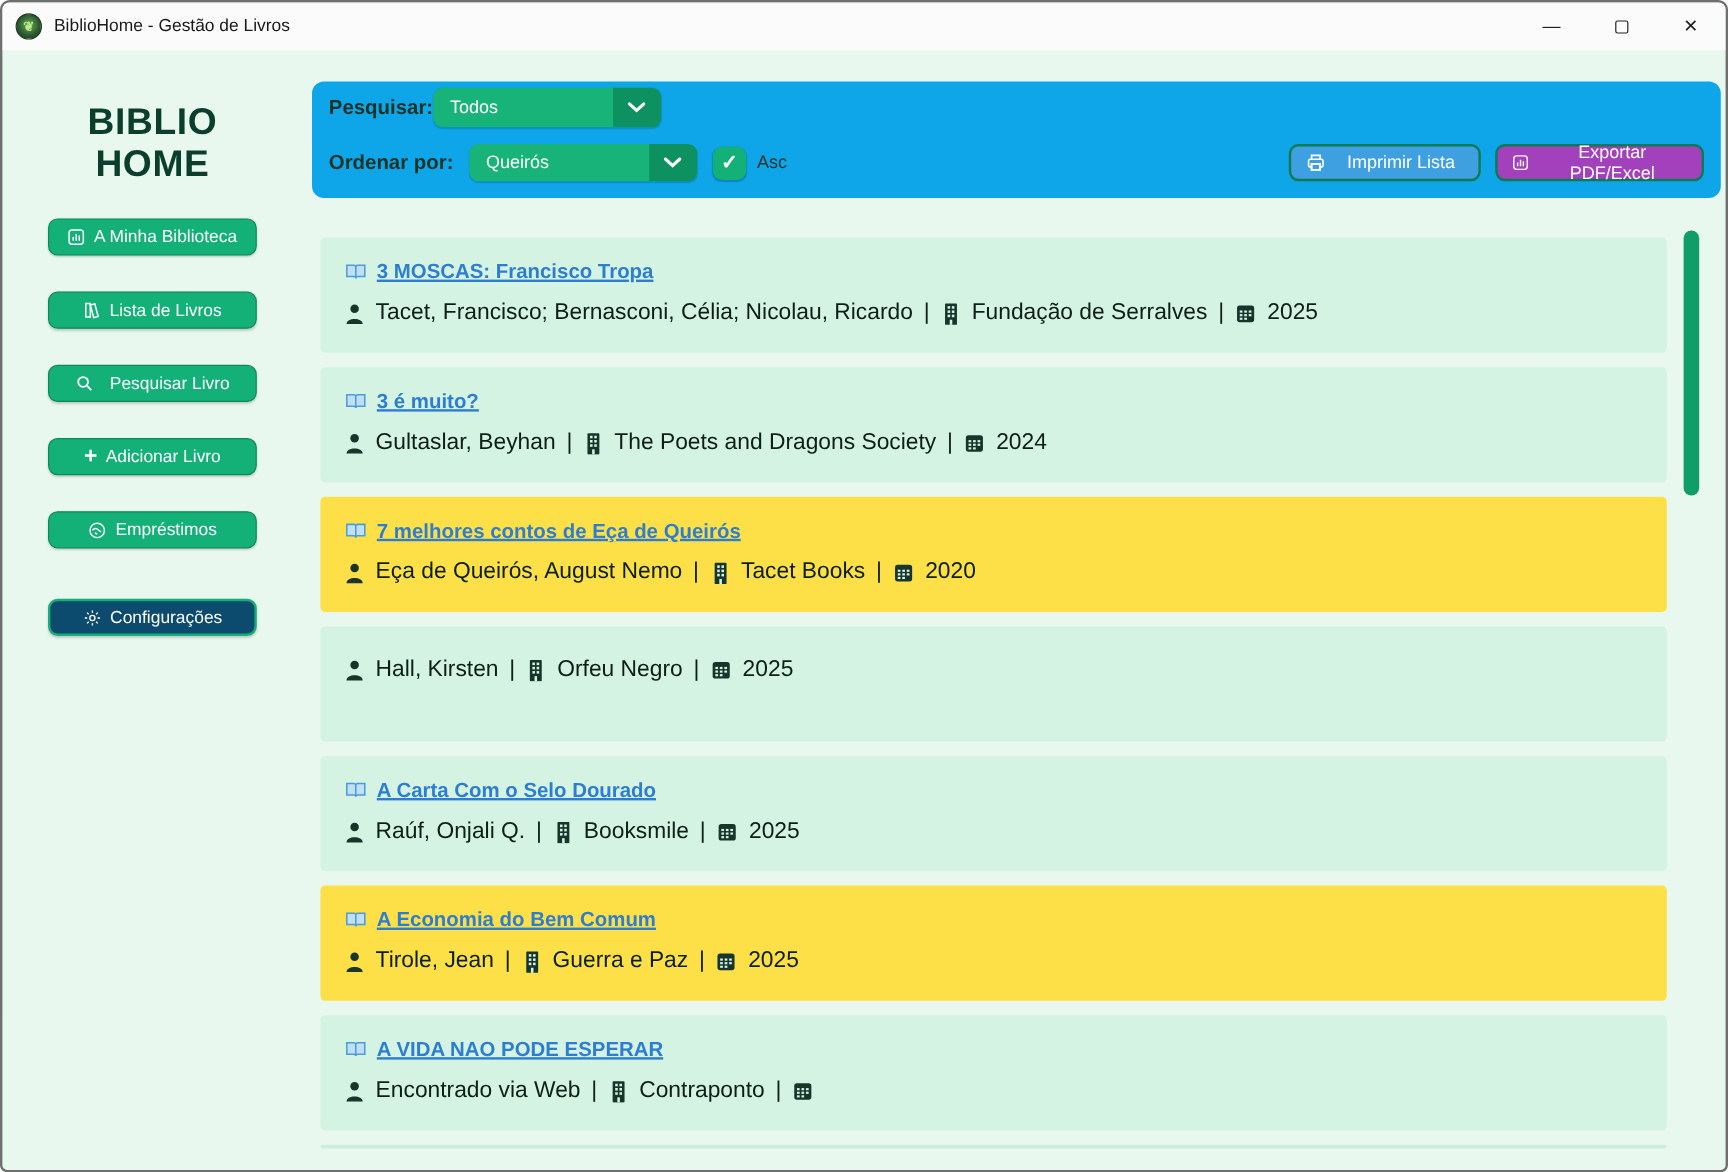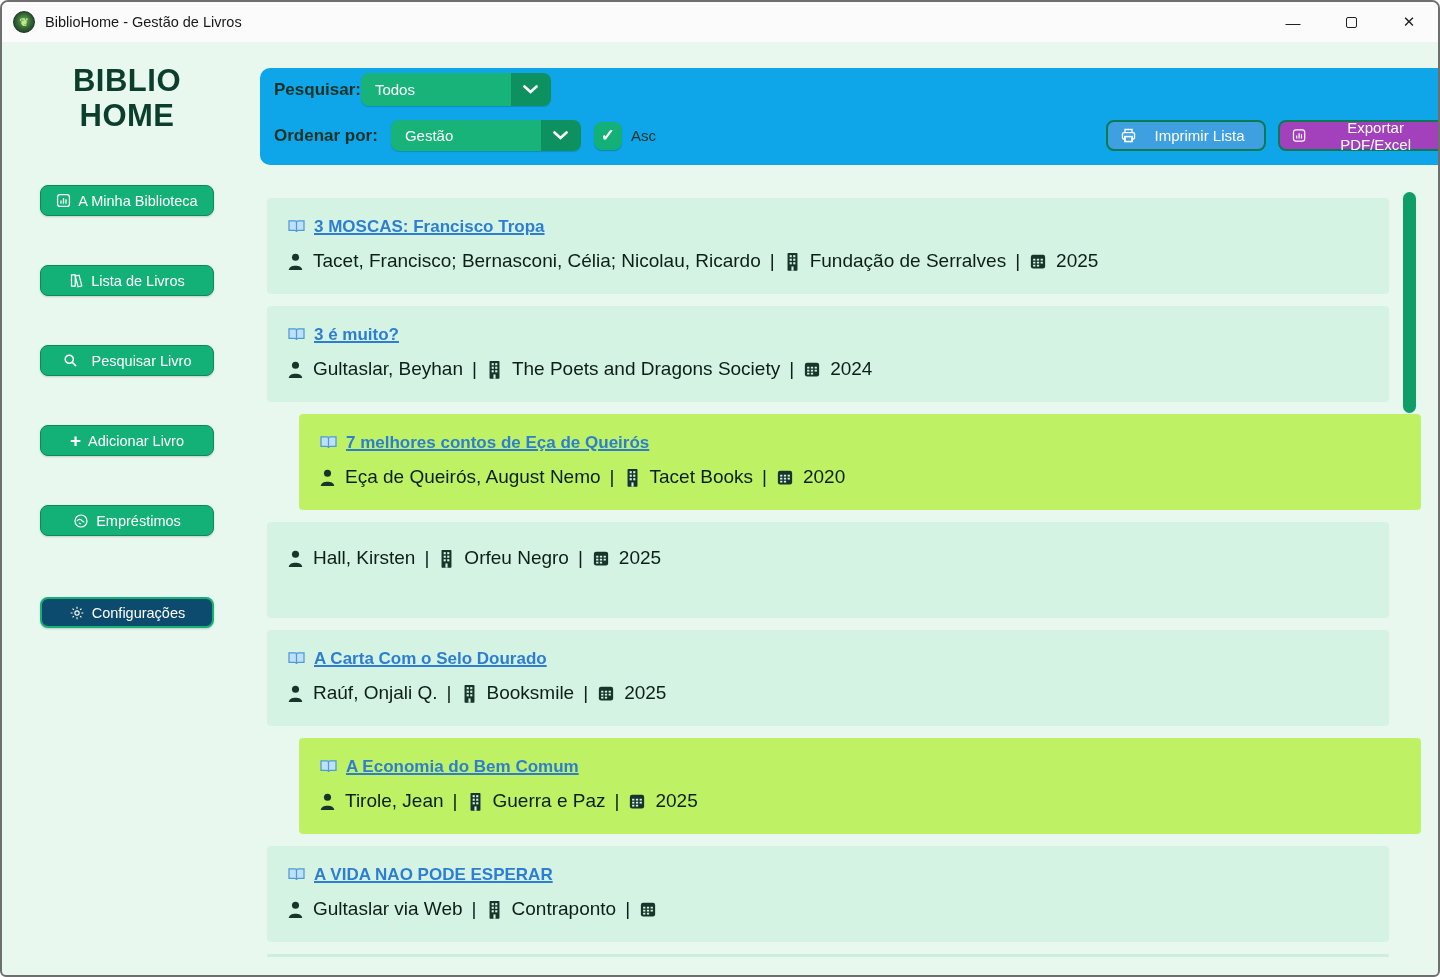--- a/index.html
+++ b/index.html
@@ -15,23 +15,23 @@
               border:1px solid #1d3a22; display:flex; align-items:center; justify-content:center;
               color:#b9e88f; font-size:11px; font-weight:bold; }
   .win-title { margin-left:10px; font-size:14.5px; color:#191919; }
   .win-controls { margin-left:auto; display:flex; align-items:center; height:100%; }
   .win-btn { width:58px; height:100%; display:flex; align-items:center; justify-content:center;
              font-size:15px; color:#222; cursor:default; }
   .maxbox { width:11px; height:11px; border:1.6px solid #222; border-radius:2px; display:inline-block; }
 
   
   .layout { display:flex; height:935px; }
-  .sidebar { width:250px; flex:0 0 250px; padding-top:21px; }
+  .sidebar { width:250px; flex:0 0 250px; padding-top:42px; }
   .logo { text-align:center; font-size:31px; font-weight:bold; color:#0c3e2e; line-height:1.13; letter-spacing:0.5px; }
-  .side-buttons { margin-top:52px; display:flex; flex-direction:column; align-items:center;gap:19px; }
+  .side-buttons { margin-top:28px; display:flex; flex-direction:column; align-items:center; }
   .side-btn { width:174px; height:31px; border-radius:8px; background:#13b177; border:1.5px solid #0b8a5b;
               color:#fff; font-size:14.5px; display:flex; align-items:center; justify-content:center;
               gap:7px; margin-bottom:30px; box-shadow:0 1px 2px rgba(0,0,0,.18); cursor:pointer;
               font-family:"Liberation Sans", sans-serif; }
   .side-btn svg { flex:0 0 auto; }
   .side-btn.settings { background:#0c4a6e; border:2px solid #13b177; margin-top:12px; }
   .plus-glyph { font-size:19px; font-weight:bold; line-height:1; }
 
   .main { flex:1; padding:26px 51px 0 15px; position:relative; }
 
@@ -57,21 +57,21 @@
                 display:flex; align-items:center; padding:0 12px; gap:10px; cursor:pointer;
                 font-family:"Liberation Sans", sans-serif; }
   .btn-print { background:#3fa0e1; width:160px; margin-left:auto; justify-content:flex-start; }
   .btn-print .btn-text { flex:1; text-align:center; }
   .btn-export { background:#a341bd; width:174px; margin-left:12px; justify-content:center; gap:7px; }
 
   
   .book-list { margin-top:33px; }
   .book-row { width:1122px; border-radius:4px; padding:15px 20px 0 20px; height:96px; margin-bottom:12px; }
   .row-green { background:#d4f3e3; }
-  .row-pink  { background:#bef264;margin-left:32px; }
+  .row-pink  { background:#fde047; }
   .title-line { display:flex; align-items:center; height:27px; }
   .book-link { display:inline-flex; align-items:center; gap:8px; color:#2d7ed3; font-size:17px; font-weight:bold;
                text-decoration:underline; text-decoration-thickness:1.5px; cursor:pointer; }
   .detail-line { display:flex; align-items:center; margin-top:6px; font-size:19px; color:#0d1f17; height:30px; }
   .detail-line svg { margin-right:9px; flex:0 0 auto; }
   .sep { margin:0 9px; color:#0d1f17; }
 
   .next-sliver { width:1122px; height:3px; border-radius:3px; background:#cdeedd; }
 
   
@@ -159,21 +159,21 @@
             <span class="dd-chev">
               <svg width="15" height="9" viewBox="0 0 15 9">
                   <path d="M1.5 1.5 L7.5 7 L13.5 1.5" stroke="#fff" stroke-width="2.6" fill="none" stroke-linecap="round"></path>
                 </svg>
             </span>
           </div>
         </div>
         <div class="sp-row sp-row2">
           <span class="sp-label">Ordenar por:</span>
           <div class="dropdown small">
-            <span class="dd-label">Gestão</span>
+            <span class="dd-label">Queirós</span>
             <span class="dd-chev">
               <svg width="15" height="9" viewBox="0 0 15 9">
                   <path d="M1.5 1.5 L7.5 7 L13.5 1.5" stroke="#fff" stroke-width="2.6" fill="none" stroke-linecap="round"></path>
                 </svg>
             </span>
           </div>
           <div class="checkbox">
             <span>✓</span>
           </div>
           <span class="asc-label">Asc</span>
@@ -474,21 +474,21 @@
           <path d="M2.5 2.5h7.5c1.2 0 2 .9 2 2v12c0-1.1-.8-2-2-2H2.5zM21.5 2.5H14c-1.2 0-2 .9-2 2v12c0-1.1.8-2 2-2h7.5z" fill="#bfe0f7" stroke="#4d9bd8" stroke-width="1.6"></path>
         </svg>
         <span>A VIDA NAO PODE ESPERAR</span>
       </a>
     </div>
     <div class="detail-line">
       <svg width="17" height="19" viewBox="0 0 24 26" fill="#17352a">
                 <circle cx="12" cy="7" r="5"></circle>
                 <path d="M2.5 25c0-8 19-8 19 0z"></path>
               </svg>
-      <span>Gultaslar via Web</span>
+      <span>Encontrado via Web</span>
       <span class="sep">|</span>
       <svg width="17" height="19" viewBox="0 0 24 26" fill="#17352a">
                 <rect x="5" y="1" width="14" height="25" rx="1"></rect>
                 <g fill="#d4f3e3">
                   <rect x="8" y="4" width="3" height="3"></rect>
                   <rect x="13" y="4" width="3" height="3"></rect>
                   <rect x="8" y="9" width="3" height="3"></rect>
                   <rect x="13" y="9" width="3" height="3"></rect>
                   <rect x="8" y="14" width="3" height="3"></rect>
                   <rect x="13" y="14" width="3" height="3"></rect>

